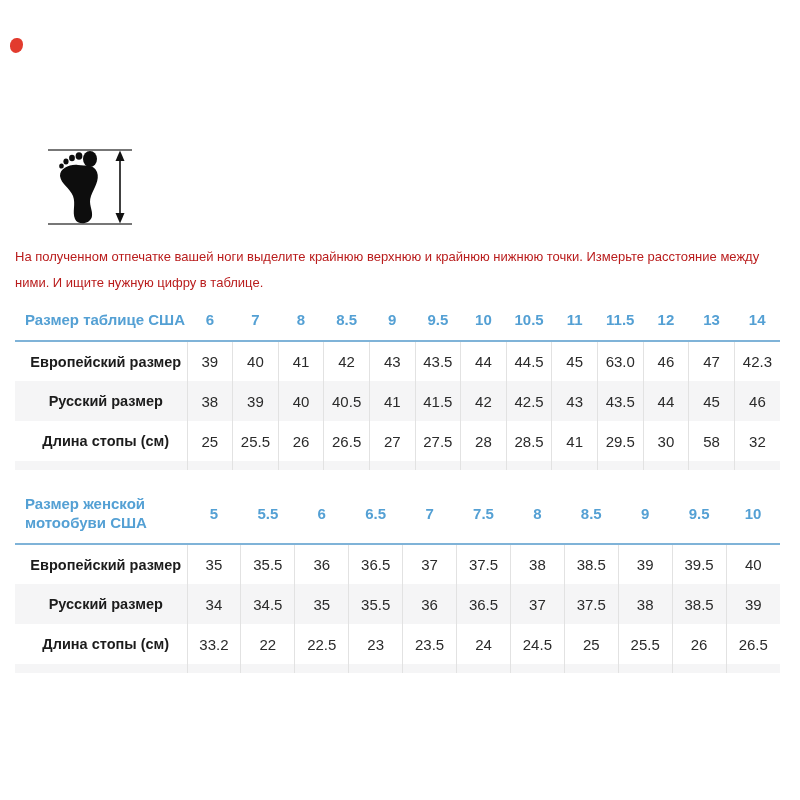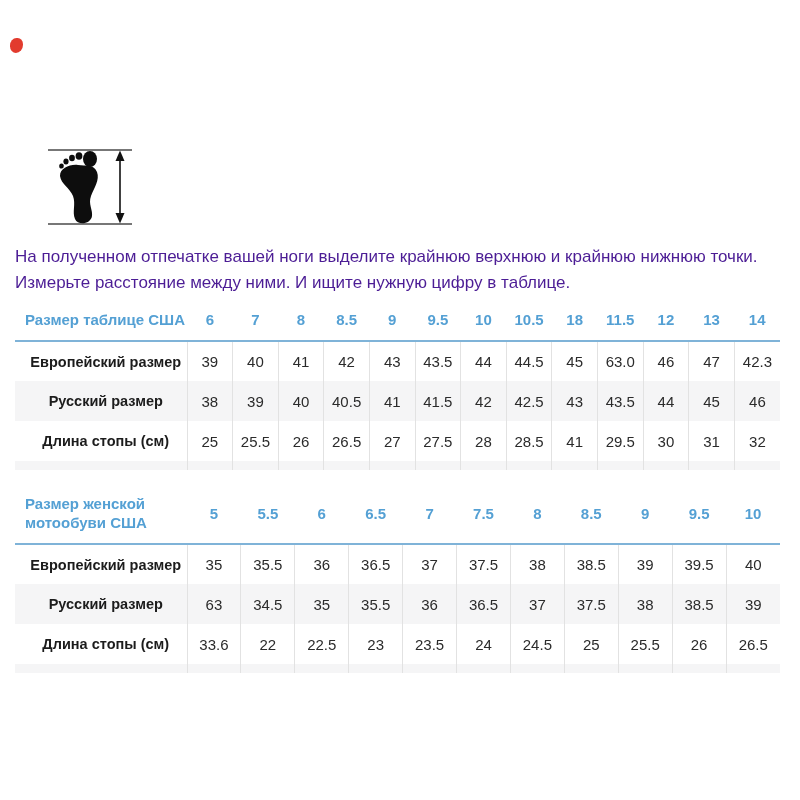--- a/index.html
+++ b/index.html
@@ -19,21 +19,21 @@
     border-radius: 55% 45% 60% 50%;
   }
 
   
   .intro-row { display: flex; align-items: flex-start; padding-top: 146px; }
   .figure-wrap { width: 163px; flex: 0 0 163px; padding-left: 33px; }
   .intro-text {
     width: 600px; font-size: 15px; line-height: 26px; color: #3b3b3b;
   }
   .para2 {
-    margin-top: 12px; width: 748px; font-size: 17px; line-height: 26px; color: #4c1d95;
+    margin-top: 12px; width: 748px; font-size: 13px; line-height: 26px; color: #b91c1c;
   }
 
   
   .table-block { margin-top: 6px; }
   .table-block.second { margin-top: 16px; }
   table.sz { border-collapse: collapse; table-layout: fixed; width: 765px; }
   table.sz thead th {
     color: #54a0d4; font-weight: bold; font-size: 15px; line-height: 19px;
     text-align: center; vertical-align: middle;
     padding: 8px 0 11px 0;
@@ -111,21 +111,21 @@
           <tr>
             <th class="lbl">Размер таблице США</th>
             <th>6</th>
             <th>7</th>
             <th>8</th>
             <th>8.5</th>
             <th>9</th>
             <th>9.5</th>
             <th>10</th>
             <th>10.5</th>
-            <th>18</th>
+            <th>11</th>
             <th>11.5</th>
             <th>12</th>
             <th>13</th>
             <th>14</th>
           </tr>
         </thead>
         <tbody>
           <tr>
             <td class="lbl">Европейский размер</td>
             <td>39</td>
@@ -164,21 +164,21 @@
             <td>25.5</td>
             <td>26</td>
             <td>26.5</td>
             <td>27</td>
             <td>27.5</td>
             <td>28</td>
             <td>28.5</td>
             <td>41</td>
             <td>29.5</td>
             <td>30</td>
-            <td>31</td>
+            <td>58</td>
             <td>32</td>
           </tr>
           <tr class="stub">
             <td></td>
             <td></td>
             <td></td>
             <td></td>
             <td></td>
             <td></td>
             <td></td>
@@ -236,35 +236,35 @@
             <td>37</td>
             <td>37.5</td>
             <td>38</td>
             <td>38.5</td>
             <td>39</td>
             <td>39.5</td>
             <td>40</td>
           </tr>
           <tr>
             <td class="lbl">Русский размер</td>
-            <td>63</td>
+            <td>34</td>
             <td>34.5</td>
             <td>35</td>
             <td>35.5</td>
             <td>36</td>
             <td>36.5</td>
             <td>37</td>
             <td>37.5</td>
             <td>38</td>
             <td>38.5</td>
             <td>39</td>
           </tr>
           <tr>
             <td class="lbl">Длина стопы (см)</td>
-            <td>33.6</td>
+            <td>33.2</td>
             <td>22</td>
             <td>22.5</td>
             <td>23</td>
             <td>23.5</td>
             <td>24</td>
             <td>24.5</td>
             <td>25</td>
             <td>25.5</td>
             <td>26</td>
             <td>26.5</td>

